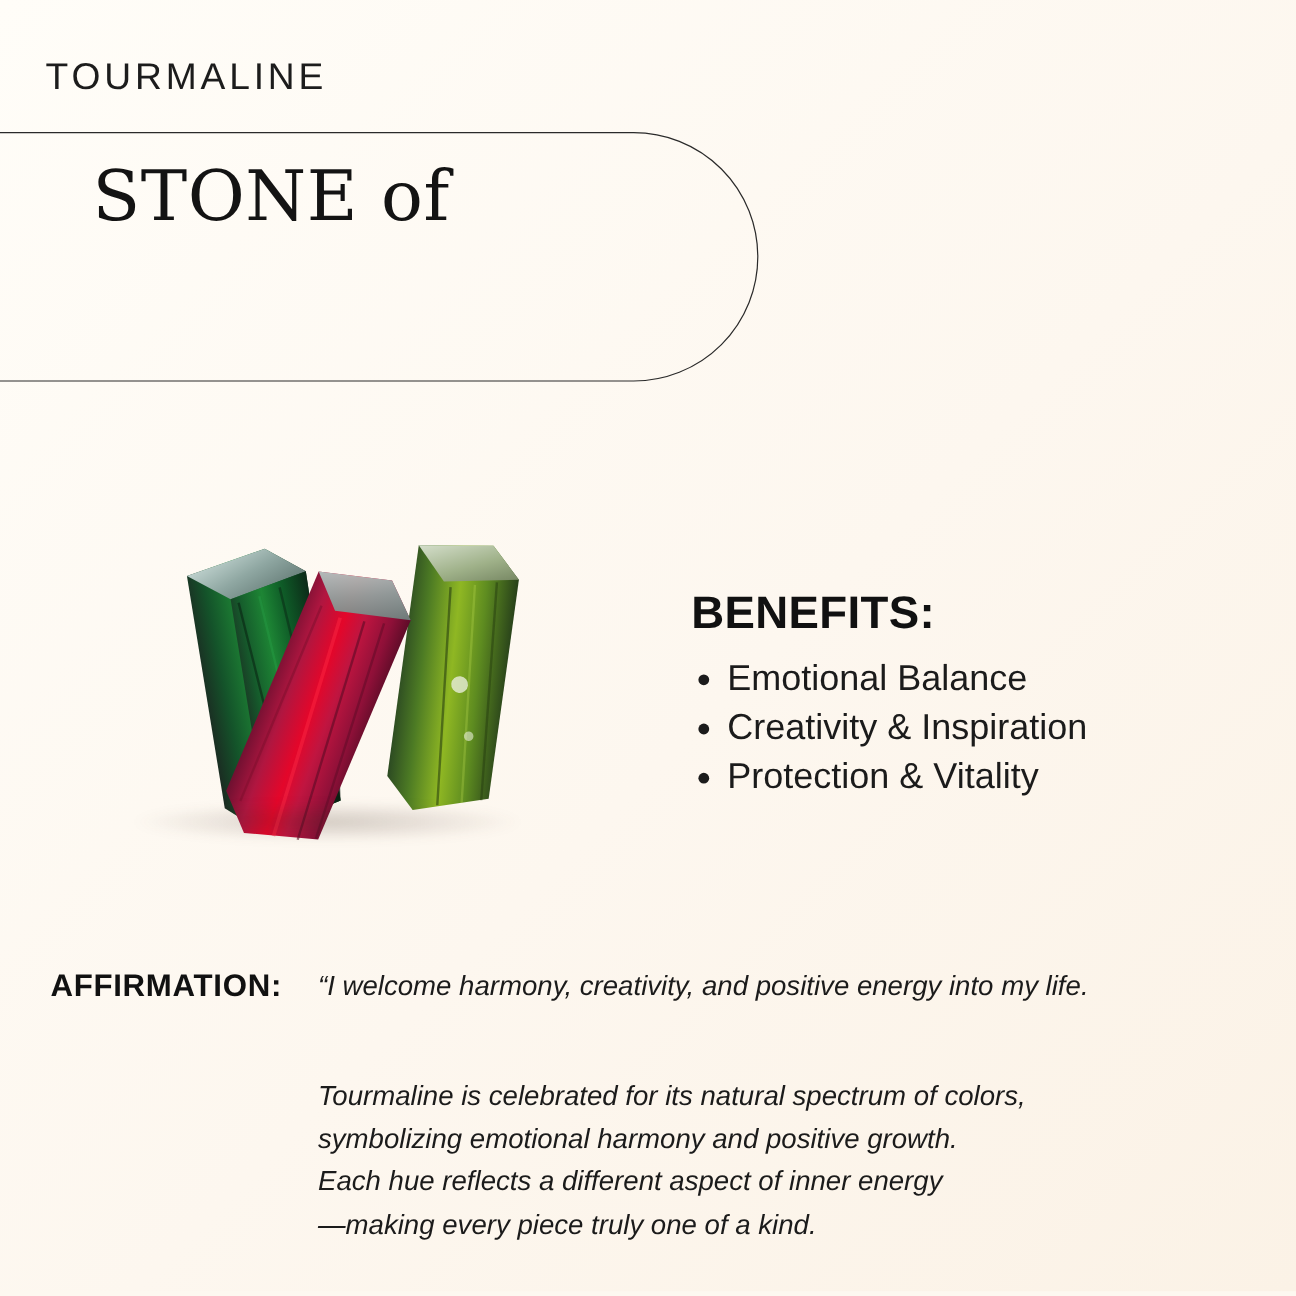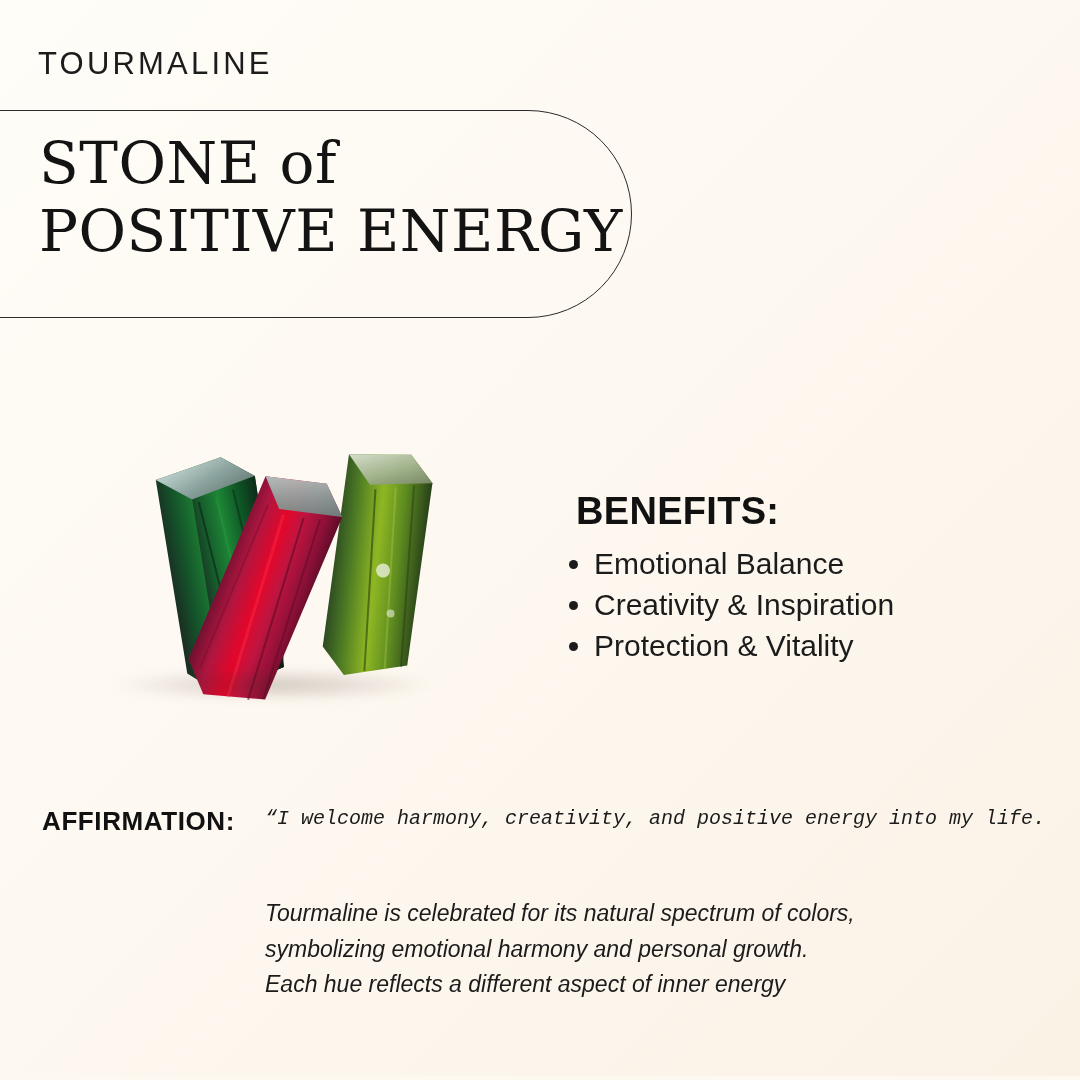--- a/index.html
+++ b/index.html
@@ -52,21 +52,21 @@
   }
   .headline {
     font-family: "DejaVu Serif", serif;
     font-weight: 400;
     color: #131313;
     font-size: 58px;
     line-height: 1.18;
     letter-spacing: 0.5px;
     white-space: nowrap;
   }
-  .headline .ln1 { display: block; }
+  .headline .ln1 { display: block; margin-left: 38px; }
   .headline .ln2 { display: block; }
 
   
   .stone-wrap {
     position: absolute;
     left: 78px;
     top: 430px;
     width: 380px;
     height: 300px;
   }
@@ -89,21 +89,21 @@
   }
   .benefits h2 {
     margin: 0 0 10px 16px;
     font-family: "Liberation Sans", sans-serif;
     font-weight: bold;
     font-size: 38px;
     color: #111;
     letter-spacing: 0.3px;
   }
   .benefits ul {
-    margin: 0;
+    margin: 12px;
     padding-left: 34px;
     list-style: disc;
   }
   .benefits li {
     font-size: 30px;
     line-height: 1.37;
     color: #1b1b1b;
     font-family: "Liberation Sans", sans-serif;
   }
 
@@ -116,23 +116,23 @@
     font-weight: bold;
     font-size: 26px;
     letter-spacing: 0.6px;
     color: #111;
   }
   .aff-quote {
     position: absolute;
     left: 265px;
     top: 804px;
     width: 790px;
-    font-family: Liberation Mono, monospace;
+    font-family: Liberation Sans, sans-serif;
     font-style: italic;
-    font-size: 20px;
+    font-size: 23px;
     line-height: 1.5;
     color: #1b1b1b;
   }
   .aff-quote .l2 { display: block; text-indent: 6px; }
 
   .body-copy {
     position: absolute;
     left: 265px;
     top: 896px;
     width: 790px;
@@ -148,21 +148,20 @@
 <body>
 
 <div class="canvas">
 
   <div class="eyebrow">TOURMALINE</div>
 
   <div class="pill">
     <div class="pill-inner">
       <div class="headline">
         <span class="ln1">STONE of</span>
-        <span class="ln2">POSITIVE ENERGY</span>
       </div>
     </div>
   </div>
 
   <div class="stone-wrap">
     <div class="stone-shadow"></div>
     <svg width="380" height="300" viewBox="0 0 380 300">
       <defs>
         <linearGradient id="gGreenLeft" x1="0" y1="0" x2="1" y2="0">
           <stop offset="0%" stop-color="#1b2b22"></stop>
@@ -238,17 +237,18 @@
     </ul>
   </div>
 
   <div class="aff-label">AFFIRMATION:</div>
   <div class="aff-quote">
     <span class="l1">“I welcome harmony, creativity, and positive energy into my life.</span>
   </div>
 
   <div class="body-copy">
     <span>Tourmaline is celebrated for its natural spectrum of colors,</span>
-    <span>symbolizing emotional harmony and personal growth.</span>
+    <span>symbolizing emotional harmony and positive growth.</span>
     <span>Each hue reflects a different aspect of inner energy</span>
+    <span>—making every piece truly one of a kind.</span>
   </div>
 
 </div>
 
 </body></html>

